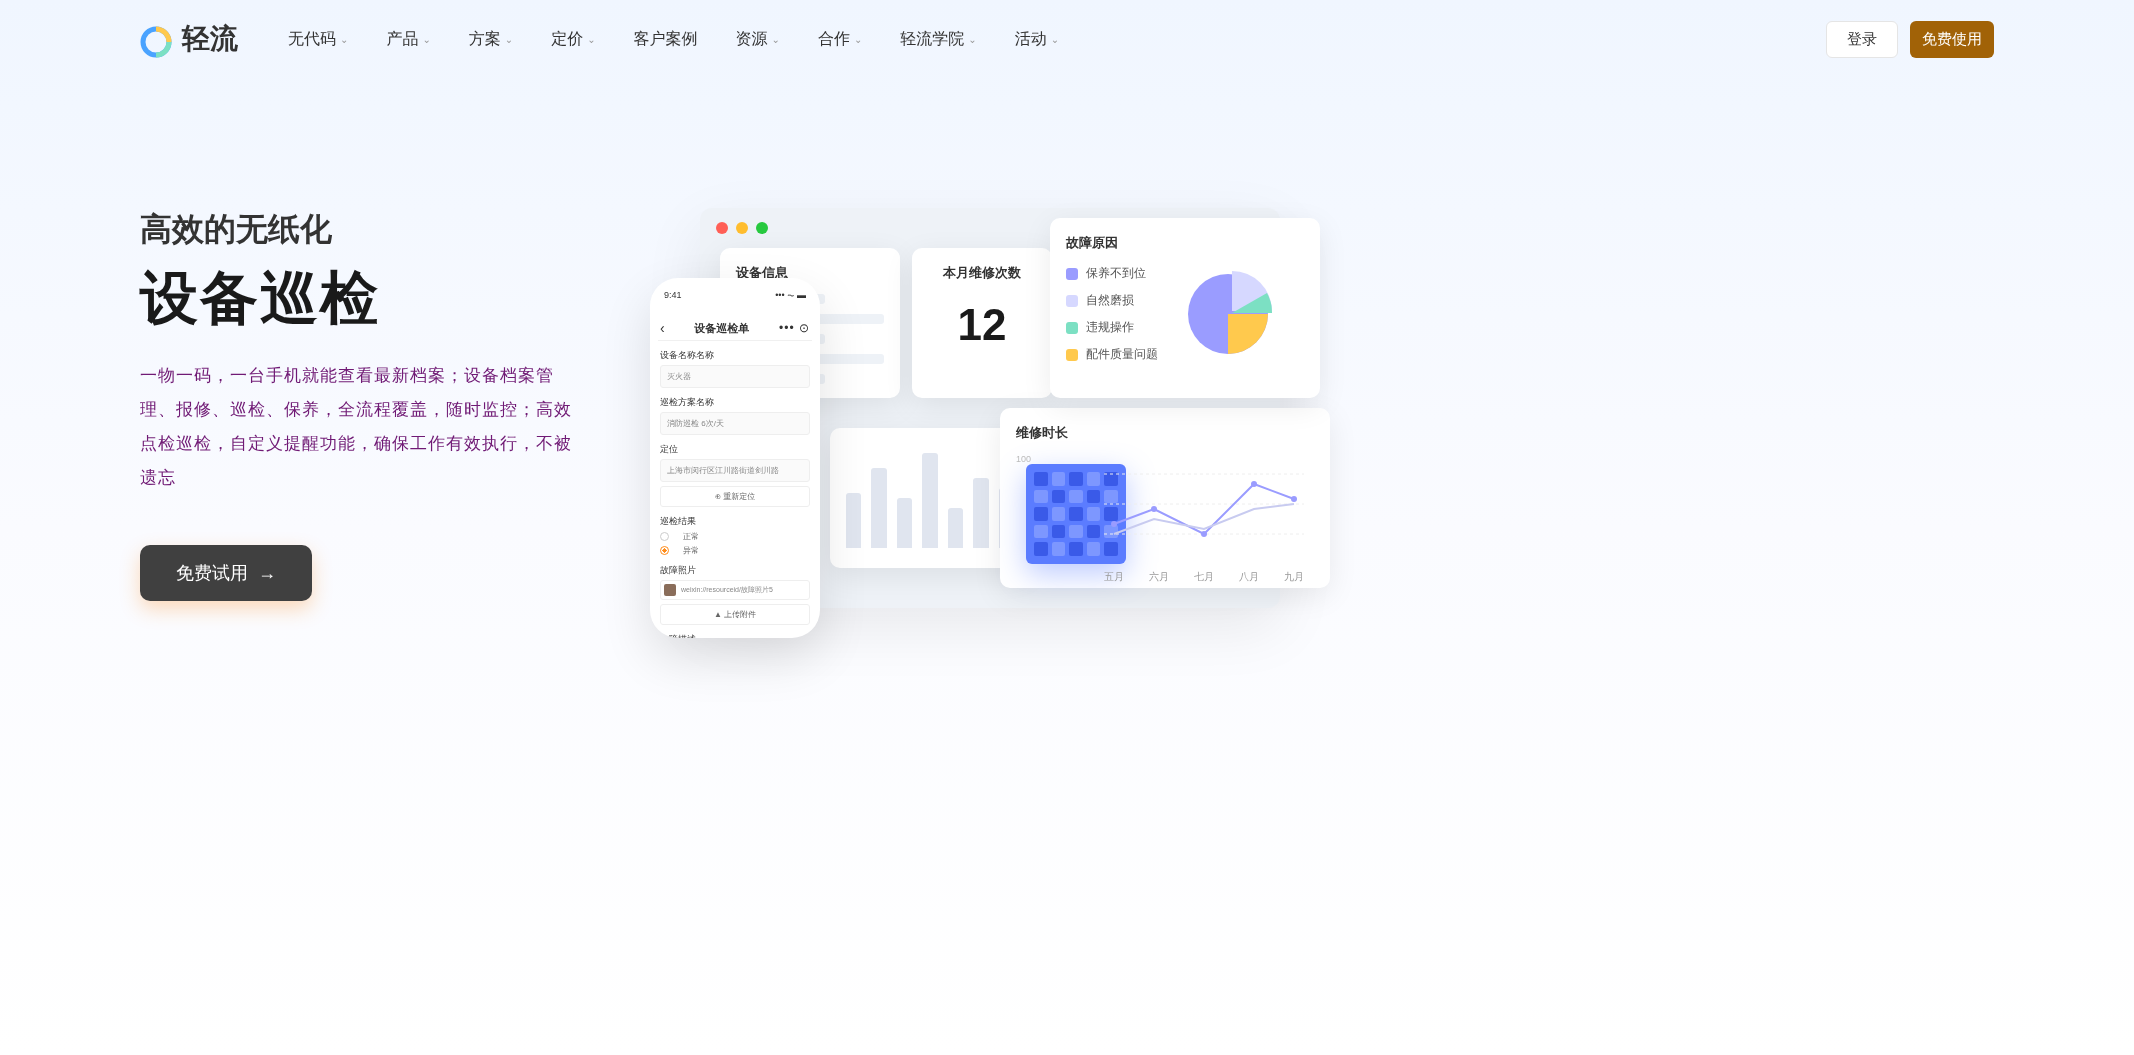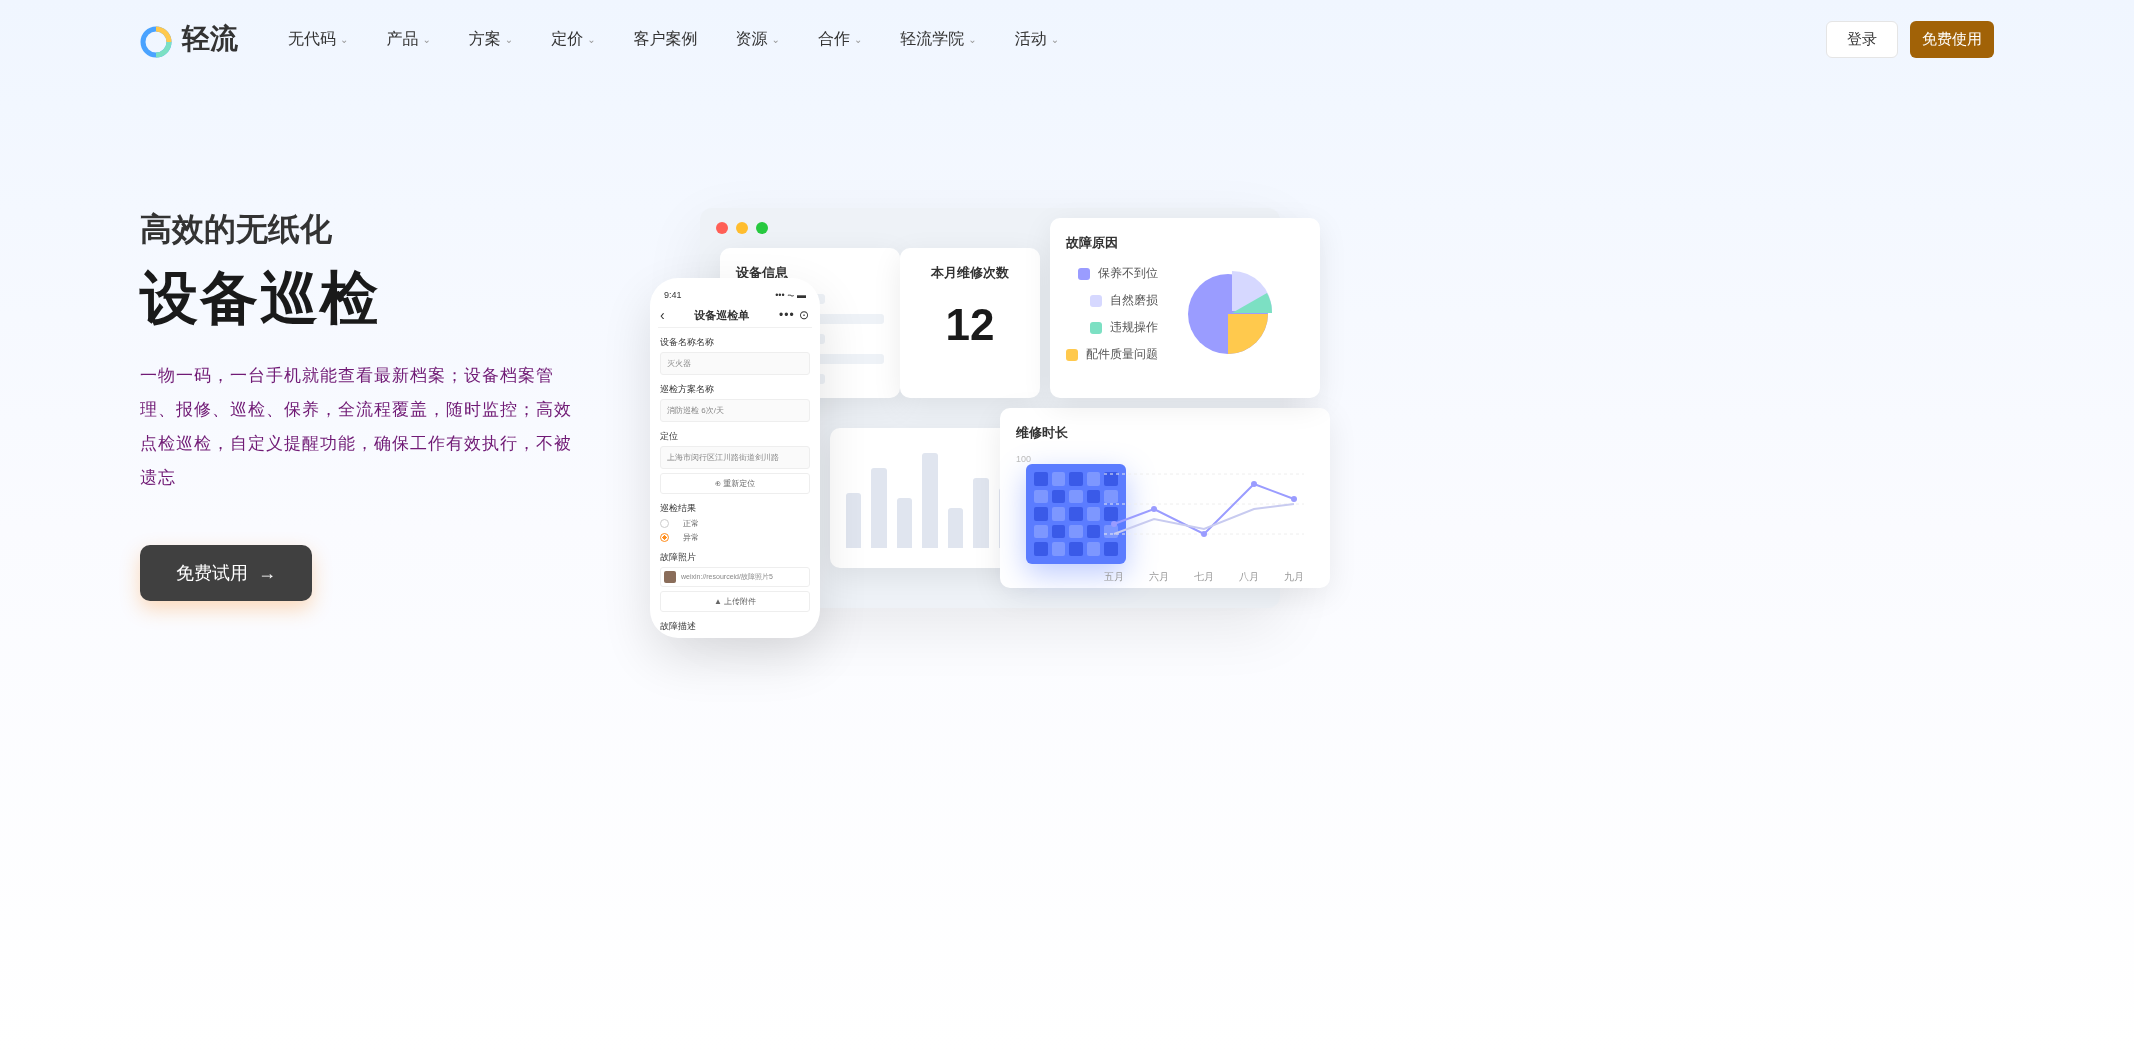--- a/index.html
+++ b/index.html
@@ -71,27 +71,27 @@
   box-shadow: 0 8px 30px rgba(0,0,0,0.08); padding: 16px;
 }
 .card-title { font-size: 13px; color: #333; font-weight: 600; margin-bottom: 12px; }
 
 
 .card-device { left: 80px; top: 40px; width: 180px; height: 150px; z-index: 1; }
 .card-device .ph-line { height: 10px; background: #eef2f7; border-radius: 3px; margin-bottom: 10px; }
 .card-device .ph-line.short { width: 60%; }
 
 
-.card-count { left: 260px; top: 40px; width: 140px; height: 150px; z-index: 1; text-align: center; }
+.card-count { left: 272px; top: 40px; width: 140px; height: 150px; z-index: 1; text-align: center; }
 .big-num { font-size: 44px; font-weight: 800; color: #1a1a1a; margin-top: 18px; }
 
 
 .card-pie { left: 410px; top: 10px; width: 270px; height: 180px; z-index: 3; }
 .pie-body { display: flex; gap: 20px; align-items: center; }
-.legend { display: flex; flex-direction: column; gap: 10px; font-size: 12px; color: #555; align-items: flex-end; }
+.legend { display: flex; flex-direction: column; gap: 10px; font-size: 12px; color: #555; }
 .legend-item { display: flex; align-items: center; gap: 8px; }
 .sw { width: 12px; height: 12px; border-radius: 3px; }
 .sw1 { background: #9a9cff; }
 .sw2 { background: #d6d8ff; }
 .sw3 { background: #7ce0c3; }
 .sw4 { background: #ffc94d; }
 .pie-svg { width: 100px; height: 100px; }
 
 
 .card-bar { left: 190px; top: 220px; width: 200px; height: 140px; z-index: 1; padding: 20px 16px 10px; }
@@ -113,21 +113,21 @@
 .line-svg { position: absolute; right: 10px; top: 0; width: 200px; height: 110px; }
 .months { position: absolute; bottom: 0; right: 10px; width: 200px; display: flex; justify-content: space-between; font-size: 10px; color: #999; }
 
 
 .phone {
   position: absolute; left: 10px; top: 70px; z-index: 5;
   width: 170px; height: 360px; background: #fff;
   border-radius: 28px; box-shadow: 0 20px 50px rgba(0,0,0,0.12);
   padding: 10px 8px; overflow: hidden;
 }
-.phone-status { display: flex; justify-content: space-between; font-size: 9px; color: #333; padding: 2px 6px; margin-bottom: 0; }
+.phone-status { display: flex; justify-content: space-between; font-size: 9px; color: #333; padding: 2px 6px; margin-bottom: 13px; }
 .phone-header { display: flex; align-items: center; justify-content: space-between; font-size: 11px; color: #333; padding: 4px 2px; border-bottom: 1px solid #f0f0f0; margin-bottom: 8px; }
 .phone-header .back { font-size: 14px; }
 .phone-header .title-p { font-weight: 600; }
 .phone-header .dots { font-size: 12px; letter-spacing: 1px; }
 .form-group { margin-bottom: 8px; padding: 0 2px; }
 .form-label { font-size: 9px; color: #333; margin-bottom: 3px; }
 .form-val {
   font-size: 8px; color: #888; padding: 5px 6px;
   border: 1px solid #eee; border-radius: 3px; background: #fafafa;
 }

